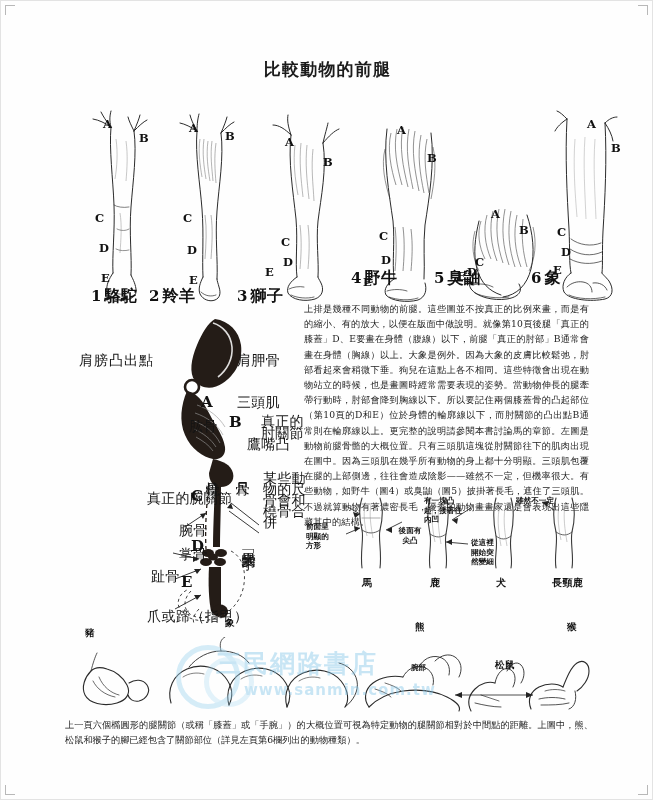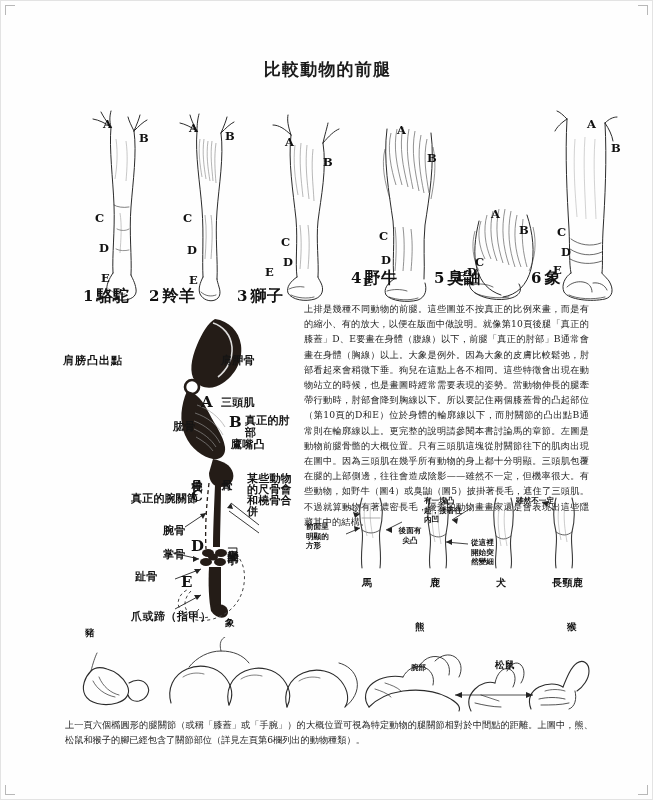--- a/index.html
+++ b/index.html
@@ -38,21 +38,21 @@
 
   
   .bodytext{
     position:absolute;left:303px;top:300px;width:285px;
     font-size:9.2px;line-height:15.2px;color:#1c1c1c;text-align:justify;
     font-family:"DejaVu Serif","Liberation Serif",serif;letter-spacing:.15px;
   }
 
   
   .skel{position:absolute;left:62px;top:312px;width:232px;height:310px;}
-  .sklbl{position:absolute;font-size:11px;font-weight:700;color:#141414;line-height:11px;letter-spacing:.2px;}
+  .sklbl{position:absolute;font-size:14px;font-weight:400;color:#141414;line-height:11px;letter-spacing:.2px;margin-left:16px;}
   .skbig{position:absolute;font-size:15px;font-weight:700;color:#111;font-family:"DejaVu Serif","Liberation Serif",serif;}
   .skvert{writing-mode:vertical-rl;text-orientation:upright;}
 
   
   .joints{position:absolute;left:305px;top:495px;width:285px;height:100px;}
   .jlbl{position:absolute;font-size:7.6px;font-weight:700;color:#141414;line-height:9.6px;}
   .jname{position:absolute;font-size:10px;font-weight:700;color:#111;letter-spacing:.4px;}
   .jcap{
     position:absolute;left:305px;top:600px;width:285px;
     font-size:9.2px;line-height:15px;color:#1c1c1c;text-align:justify;
@@ -268,21 +268,21 @@
       </svg>
       <span class="lbl" style="left:40px;top:10px;">A</span>
       <span class="lbl" style="left:64px;top:34px;">B</span>
       <span class="lbl" style="left:10px;top:118px;">C</span>
       <span class="lbl" style="left:14px;top:138px;">D</span>
       <span class="lbl" style="left:6px;top:156px;">E</span>
     </div>
   </div>
 
   <div class="num-row">
-    <span class="numitem" style="left:4px;">
+    <span class="numitem" style="left:12px;">
       <span class="n">1</span><span class="t">駱駝</span>
     </span>
     <span class="numitem" style="left:70px;">
       <span class="n">2</span><span class="t">羚羊</span>
     </span>
     <span class="numitem" style="left:158px;">
       <span class="n">3</span><span class="t">獅子</span>
     </span>
     <span class="numitem" style="left:272px;top:-18px;">
       <span class="n">4</span><span class="t">野牛</span>
@@ -352,21 +352,21 @@
         <polygon points="143,200 137,201 140,206"></polygon>
         <polygon points="168,190 170,196 164,195"></polygon>
       </g>
     </svg>
 
     <span class="sklbl" style="left:0px;top:42px;letter-spacing:1px;">肩膀凸出點</span>
     <span class="sklbl" style="left:158px;top:42px;">肩胛骨</span>
     <span class="skbig" style="left:138px;top:80px;">A</span>
     <span class="sklbl" style="left:158px;top:84px;">三頭肌</span>
     <span class="skbig" style="left:166px;top:100px;">B</span>
-    <span class="sklbl" style="left:182px;top:102px;width:46px;line-height:12px;">真正的肘部</span>
+    <span class="sklbl" style="left:182px;top:102px;width:46px;line-height:12px;">真正的肘關節</span>
     <span class="sklbl" style="left:168px;top:126px;">鷹嘴凸</span>
     <span class="sklbl" style="left:110px;top:108px;">肱骨</span>
     <span class="sklbl skvert" style="left:128px;top:158px;">橈骨</span>
     <span class="sklbl skvert" style="left:158px;top:158px;">尺骨</span>
     <span class="sklbl" style="left:184px;top:160px;width:48px;line-height:11px;">某些動物的尺骨會和橈骨合併</span>
     <span class="sklbl" style="left:68px;top:180px;">真正的腕關節</span>
     <span class="skbig" style="left:128px;top:174px;">C</span>
     <span class="sklbl" style="left:100px;top:212px;">腕骨</span>
     <span class="sklbl" style="left:100px;top:236px;">掌骨</span>
     <span class="skbig" style="left:128px;top:224px;">D</span>
@@ -488,16 +488,22 @@
       </g>
     </svg>
     <span class="blbl" style="left:22px;top:-10px;">豬</span>
     <span class="blbl" style="left:162px;top:-20px;">象</span>
     <span class="blbl" style="left:352px;top:-16px;">熊</span>
     <span class="bsub" style="left:348px;top:26px;text-align:center;">腕部</span>
     <span class="blbl" style="left:432px;top:22px;">松鼠</span>
     <span class="blbl" style="left:504px;top:-16px;">猴</span>
   </div>
 
+  <div class="wm">
+    <div class="wm-ring" style="left:0px;top:4px;width:54px;height:54px;"></div>
+    <div class="wm-ring" style="left:28px;top:16px;width:40px;height:40px;opacity:.7;"></div>
+    <div class="wm-text">三民網路書店</div>
+    <div class="wm-url">www.sanmin.com.tw</div>
+  </div>
 
   <div class="bottomcap">上一頁六個橢圓形的腿關節（或稱「膝蓋」或「手腕」）的大概位置可視為特定動物的腿關節相對於中間點的距離。上圖中，熊、松鼠和猴子的腳已經包含了關節部位（詳見左頁第6欄列出的動物種類）。</div>
 
 </div>
 
 </body></html>

